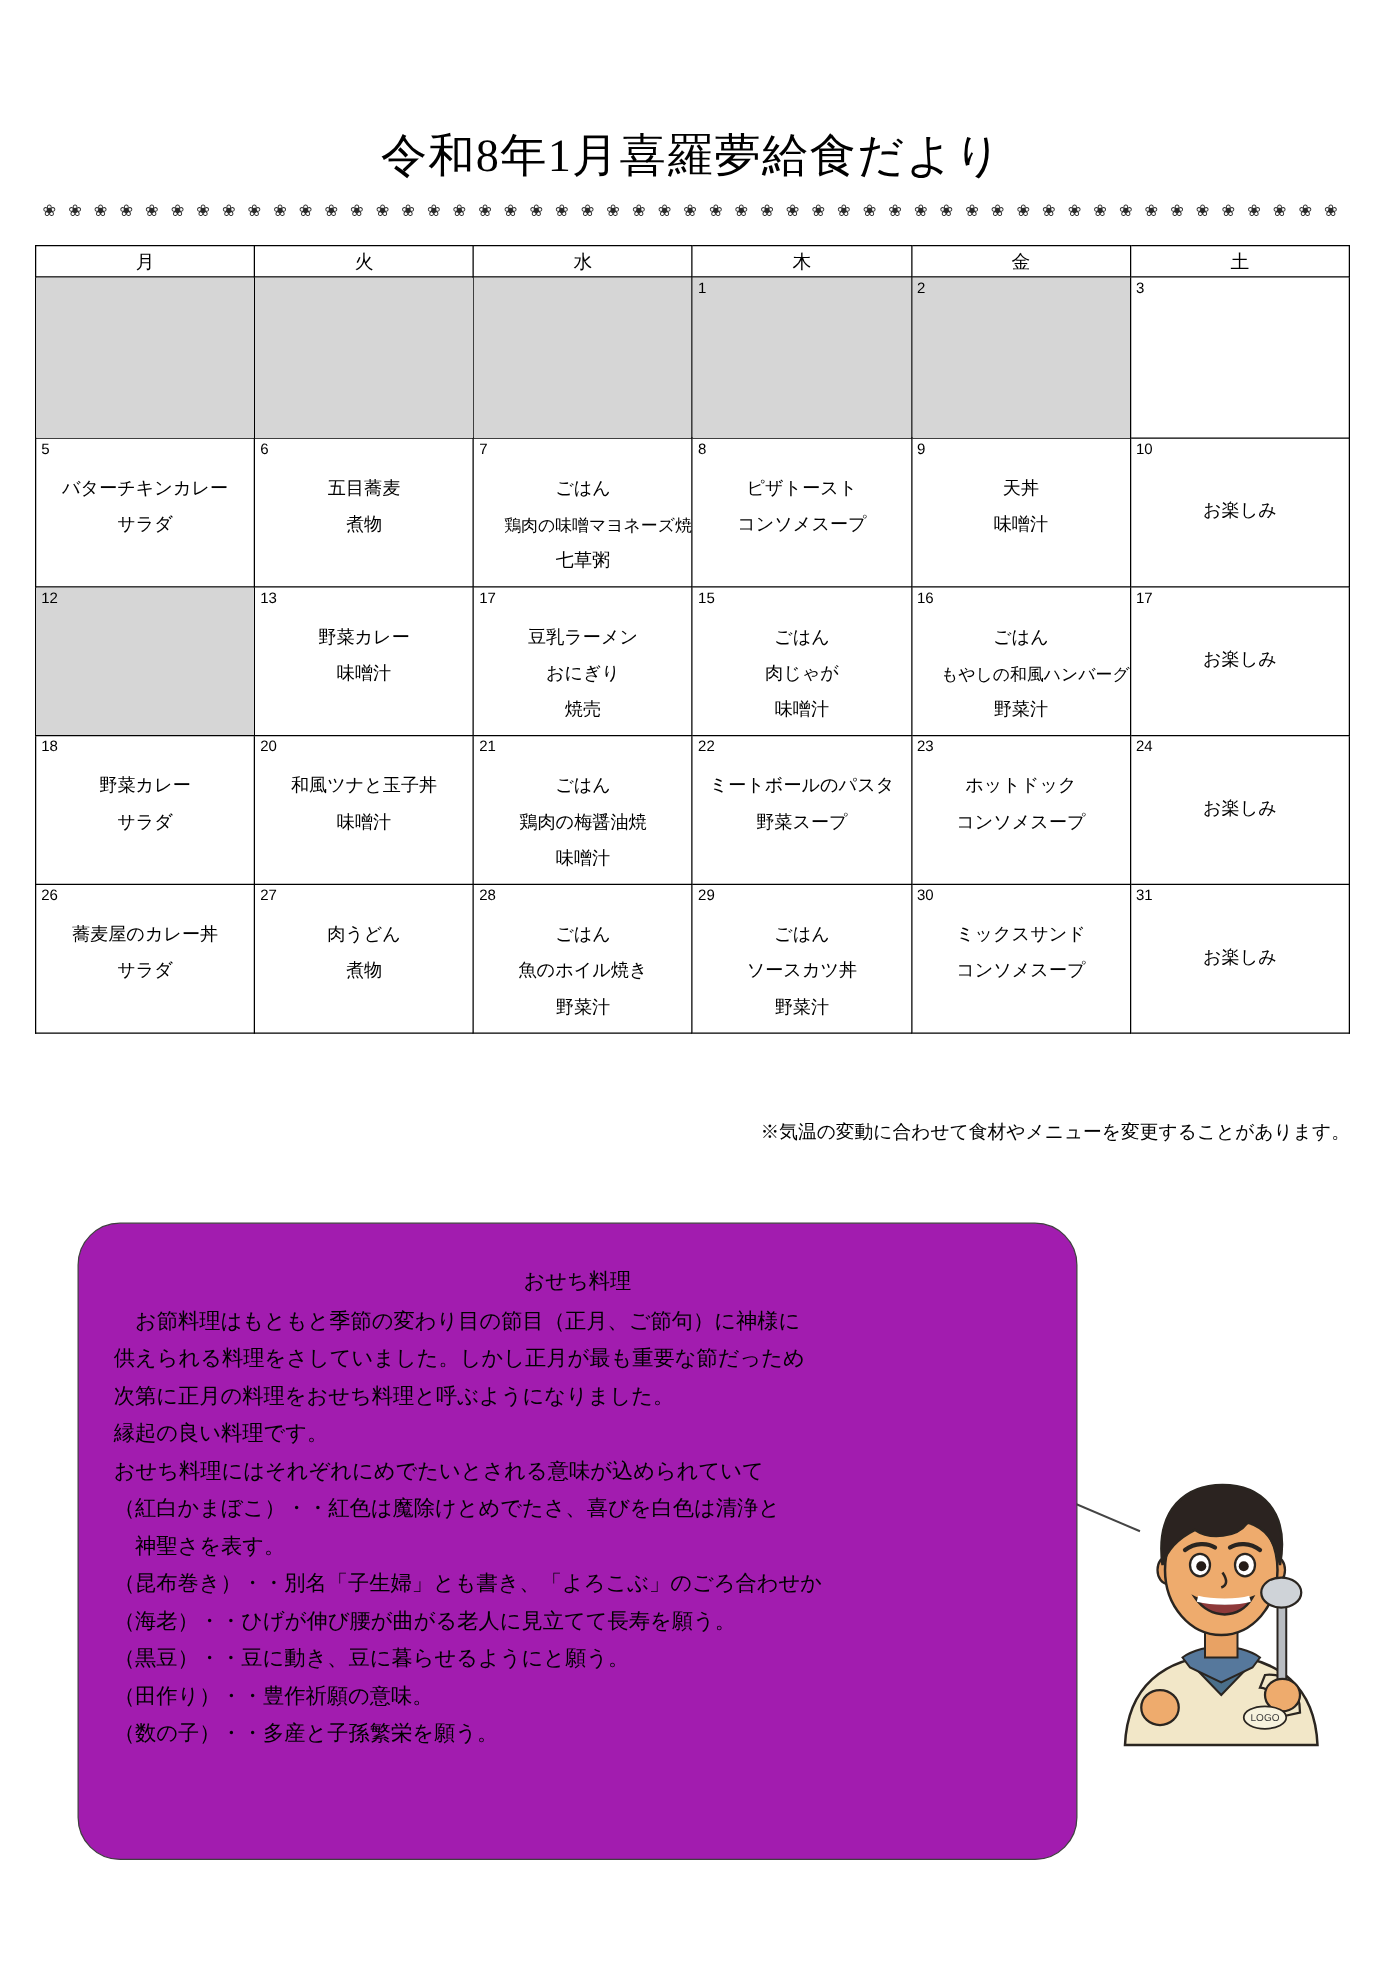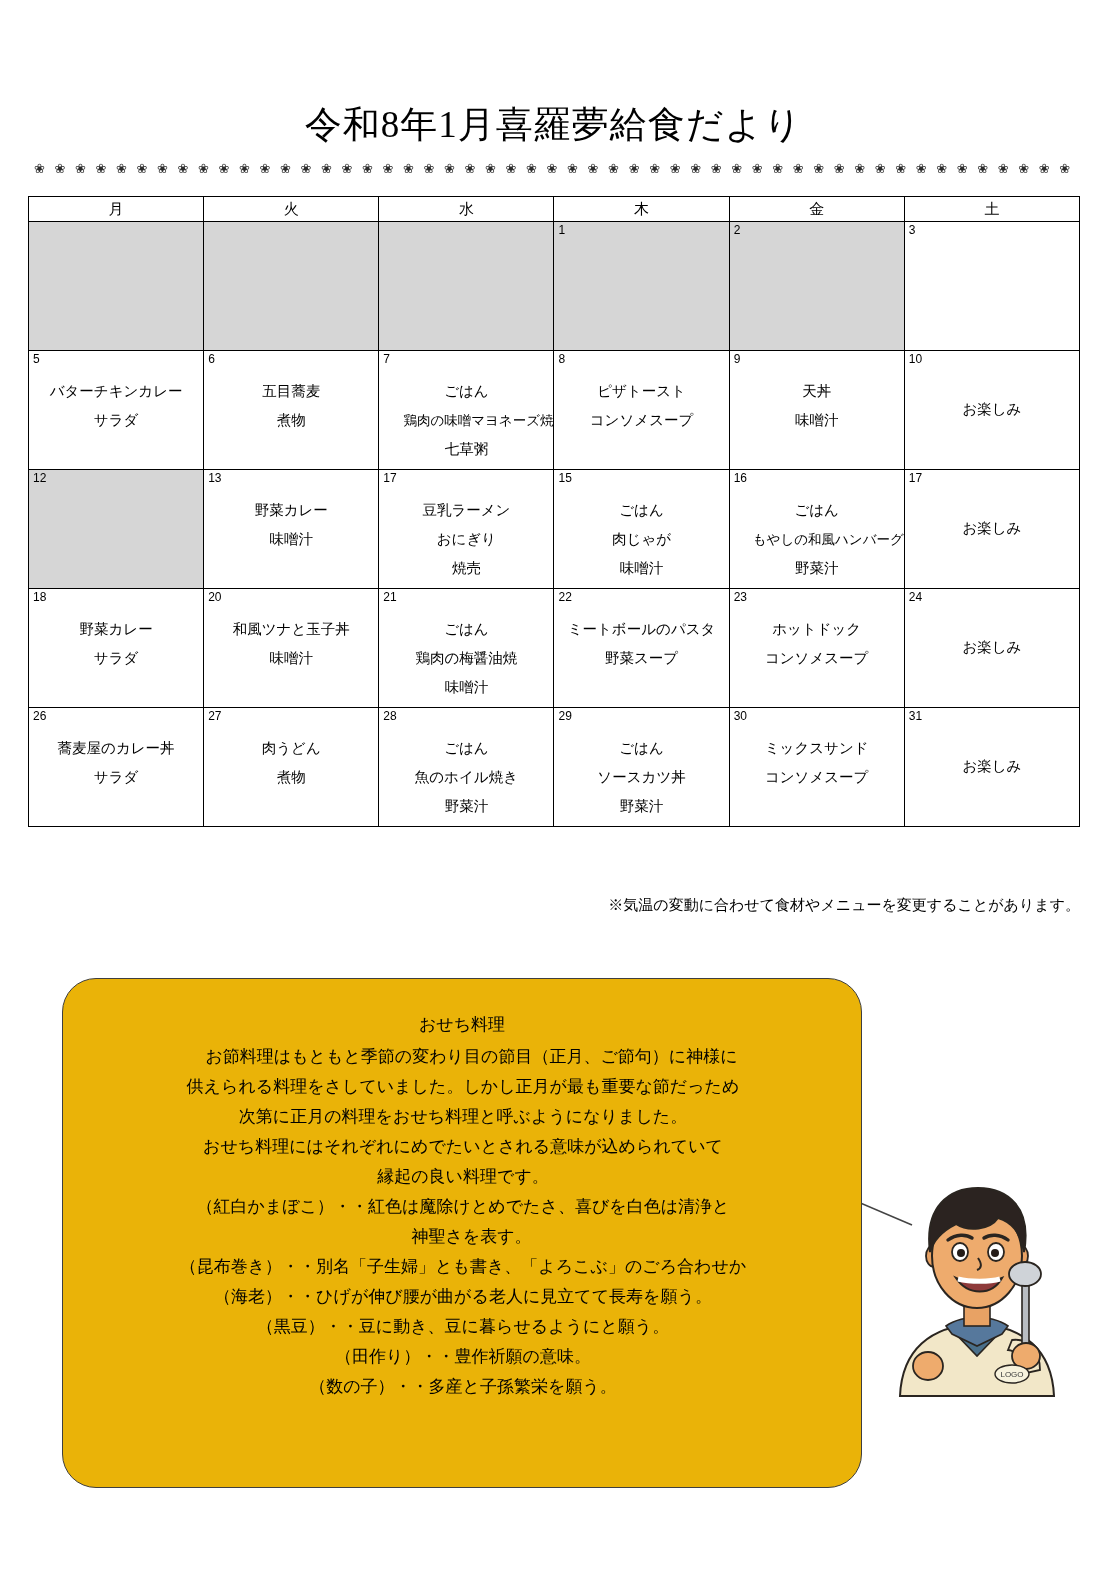--- a/index.html
+++ b/index.html
@@ -123,33 +123,32 @@
   
   .infobox {
     position: absolute;
     top: 978px;
     left: 62px;
     width: 800px;
     height: 510px;
     border: 1.6px solid #3f3f3f;
     border-radius: 34px;
     box-sizing: border-box;
-    background: #eab308;
+    background: #a21caf;
   }
   .infobox-title {
     text-align: center;
     font-size: 17px;
     margin-top: 34px;
     margin-bottom: 6px;
   }
   .infobox-body {
     padding: 0 26px 0 28px;
     font-size: 17px;
     line-height: 30px;
-    text-align: center;
   }
   .infobox-body p {
     margin: 0;
     white-space: pre-wrap;
   }
 
   
   .pointer {
     position: absolute;
     top: 1183px;
@@ -385,22 +384,22 @@
   <svg class="pointer" viewBox="0 0 96 44">
     <line x1="0" y1="2" x2="94" y2="42" stroke="#444" stroke-width="1.6"></line>
   </svg>
 
   <div class="infobox">
     <div class="infobox-title">おせち料理</div>
     <div class="infobox-body" id="infobox-body">
         <p>　お節料理はもともと季節の変わり目の節目（正月、ご節句）に神様に</p>
         <p>供えられる料理をさしていました。しかし正月が最も重要な節だっため</p>
         <p>次第に正月の料理をおせち料理と呼ぶようになりました。</p>
+        <p>縁起の良い料理です。</p>
         <p>おせち料理にはそれぞれにめでたいとされる意味が込められていて</p>
-        <p>縁起の良い料理です。</p>
         <p>（紅白かまぼこ）・・紅色は魔除けとめでたさ、喜びを白色は清浄と</p>
         <p>　神聖さを表す。</p>
         <p>（昆布巻き）・・別名「子生婦」とも書き、「よろこぶ」のごろ合わせか</p>
         <p>（海老）・・ひげが伸び腰が曲がる老人に見立てて長寿を願う。</p>
         <p>（黒豆）・・豆に動き、豆に暮らせるようにと願う。</p>
         <p>（田作り）・・豊作祈願の意味。</p>
         <p>（数の子）・・多産と子孫繁栄を願う。</p>
       </div>
   </div>
 

